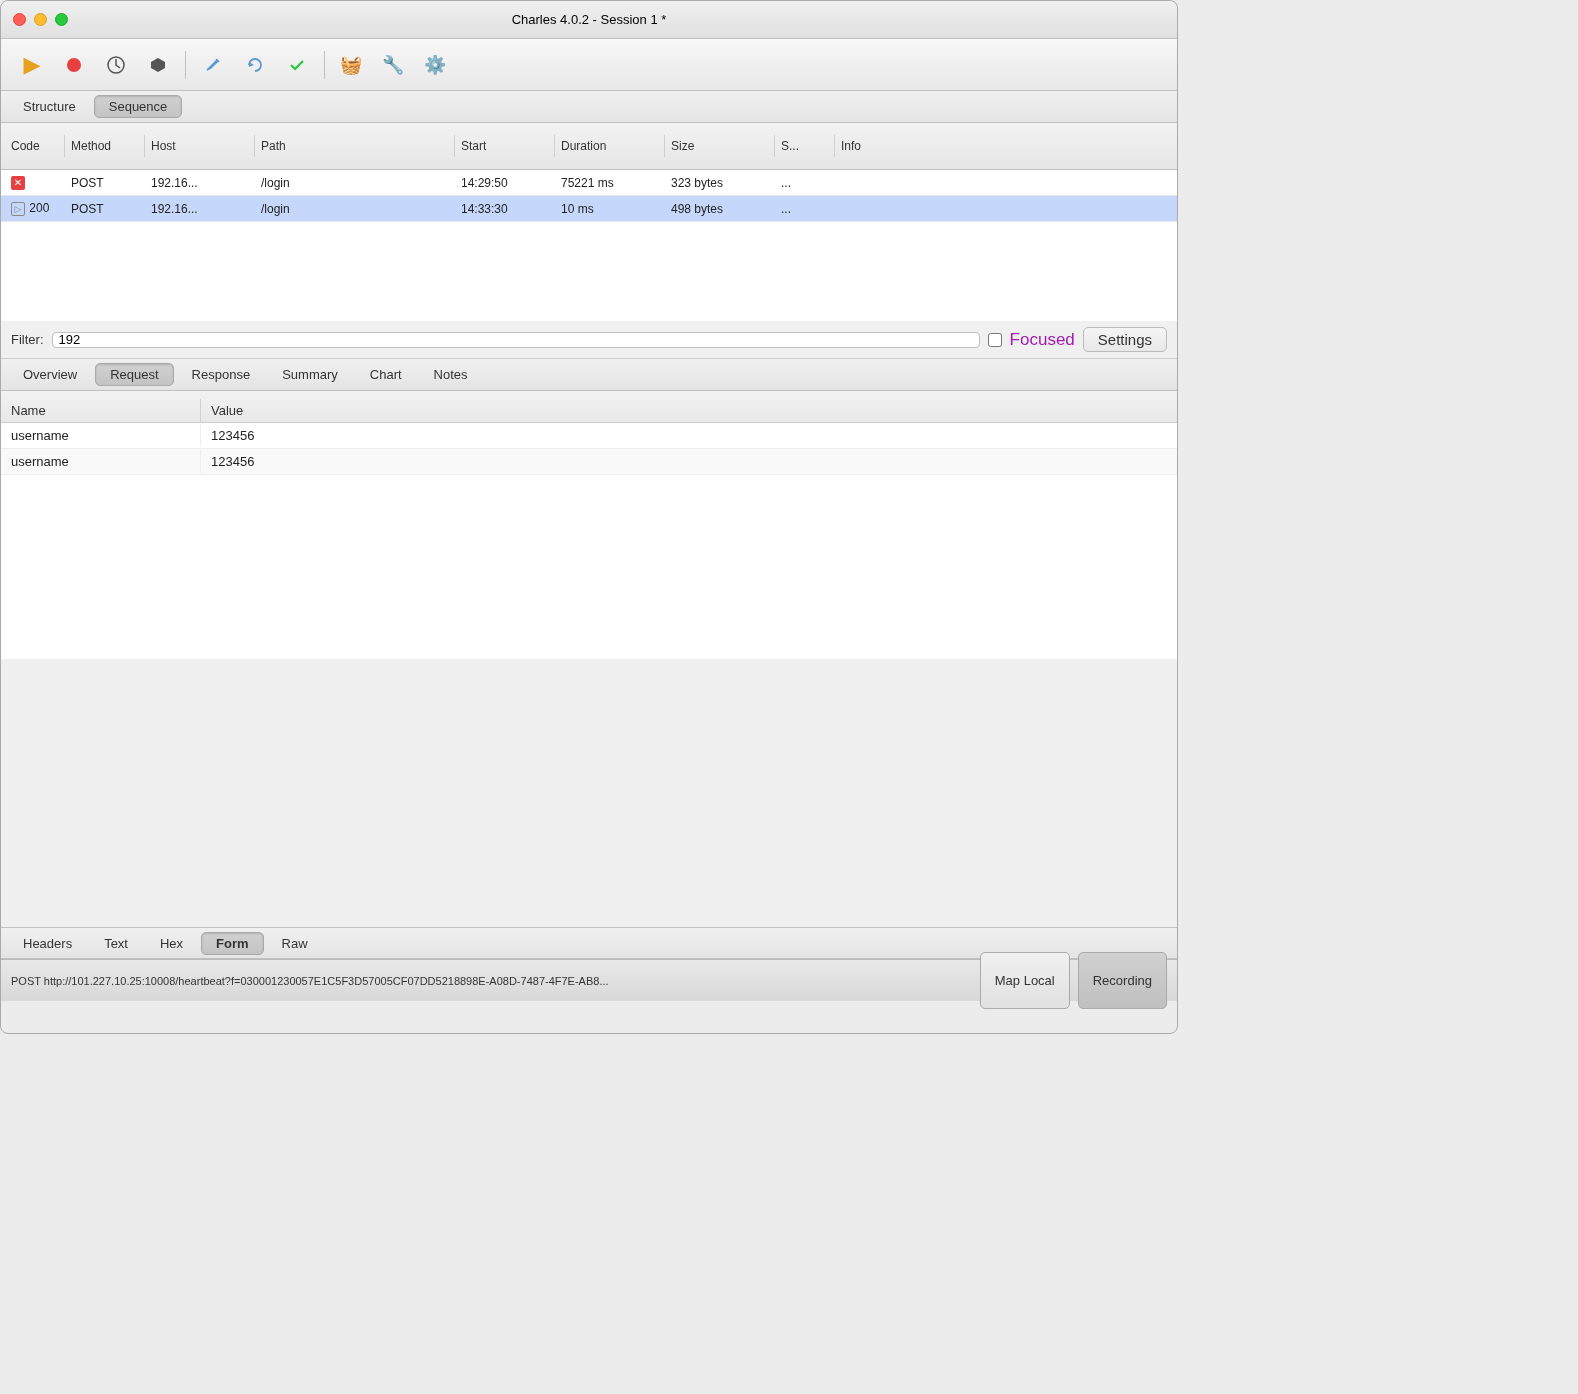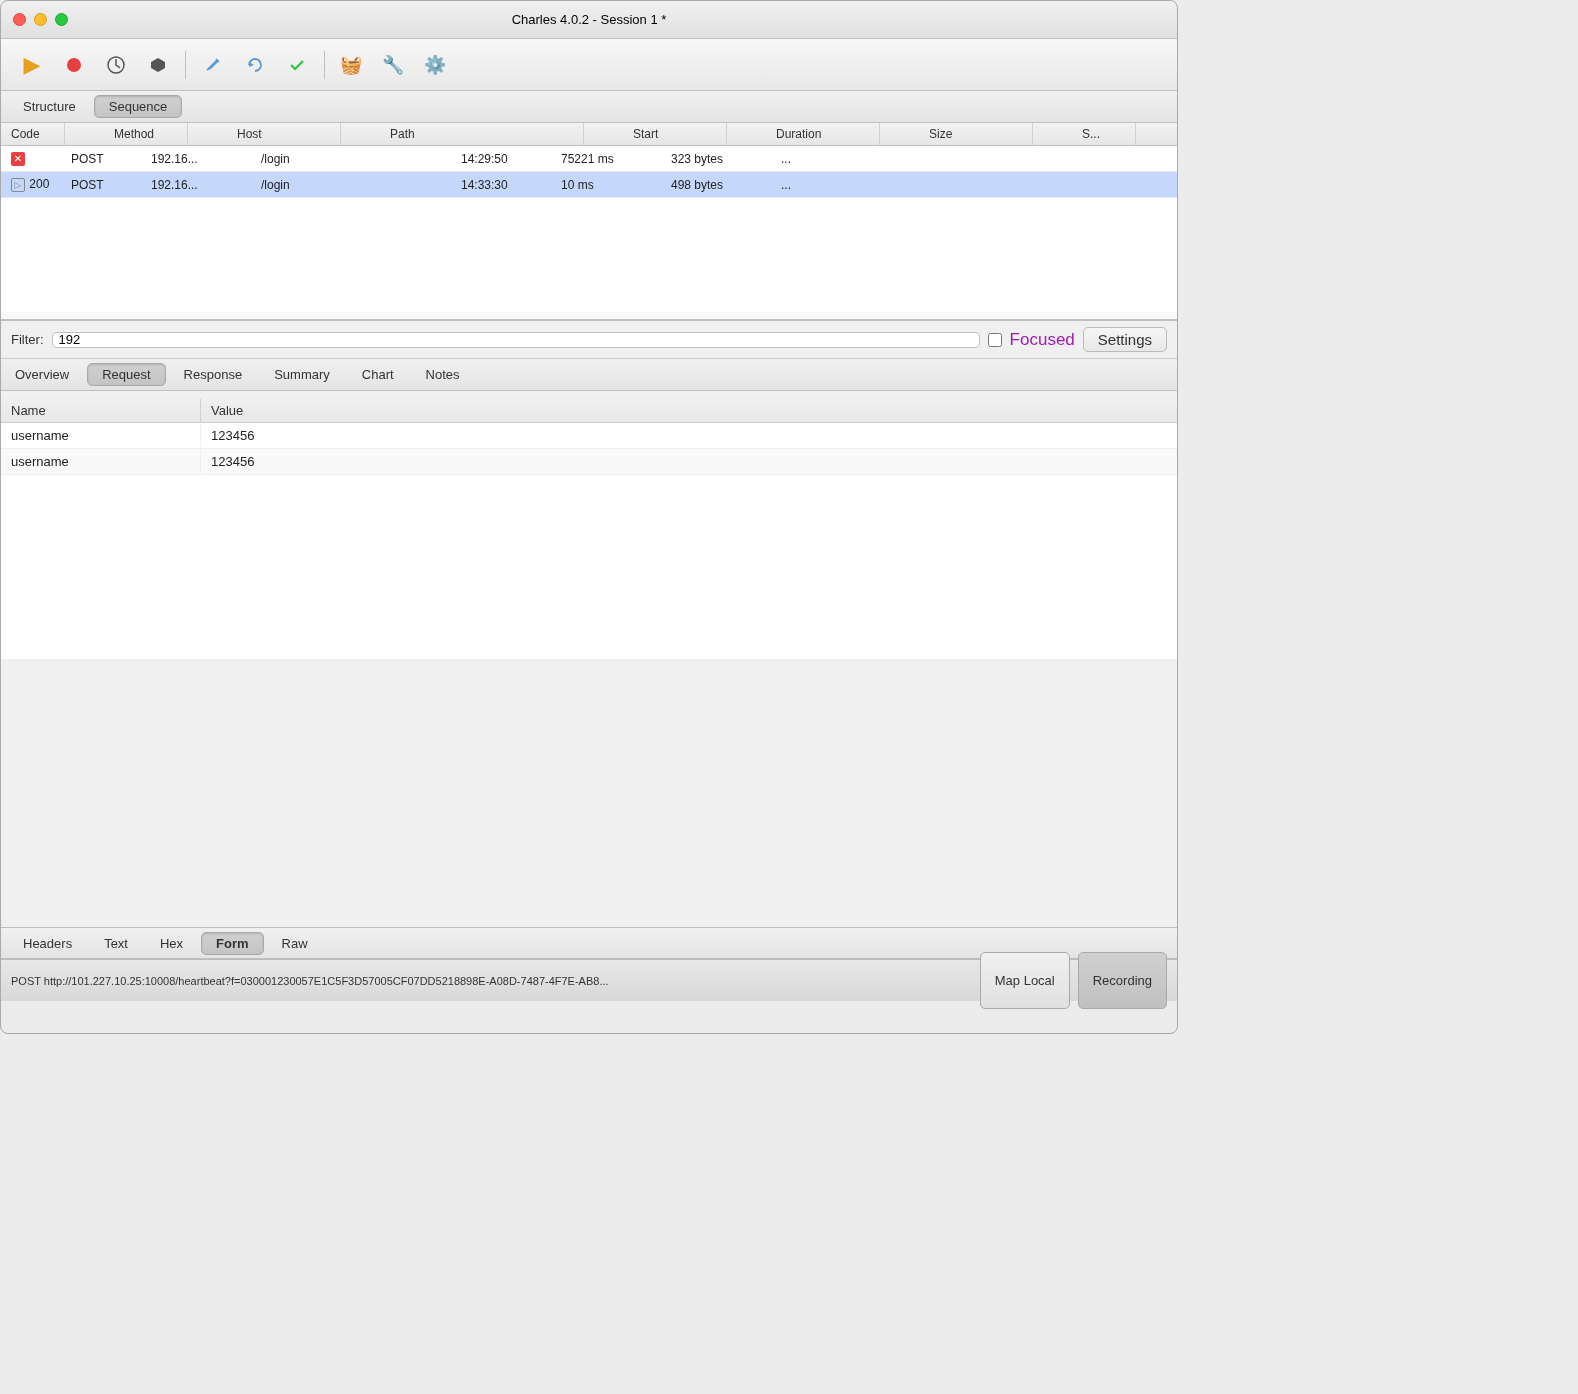--- a/index.html
+++ b/index.html
@@ -96,22 +96,21 @@
       border: 1px solid #aaa;
       box-shadow: inset 0 1px 2px rgba(0,0,0,0.15);
     }
 
     
     .table-header {
       display: grid;
       grid-template-columns: 60px 80px 110px 200px 100px 110px 110px 60px 1fr;
       background: linear-gradient(to bottom, #f2f2f2, #e6e6e6);
       border-bottom: 1px solid #c0c0c0;
-      padding: 0 4px;
-      gap: 43px;
+      padding: 12px 4px;
     }
     .table-header-cell {
       padding: 4px 6px;
       font-size: 12px;
       color: #333;
       font-weight: 500;
       border-right: 1px solid #d0d0d0;
     }
     .table-header-cell:last-child { border-right: none; }
 
@@ -200,21 +199,21 @@
       color: #333;
     }
 
     
     .detail-tabs {
       height: 32px;
       background: linear-gradient(to bottom, #f0f0f0, #e4e4e4);
       border-bottom: 1px solid #c0c0c0;
       display: flex;
       align-items: center;
-      padding: 0 0;
+      padding: 0 8px;
       gap: 4px;
     }
     .detail-tab {
       padding: 3px 14px;
       border-radius: 5px;
       font-size: 13px;
       color: #333;
       cursor: pointer;
       border: none;
       background: transparent;

